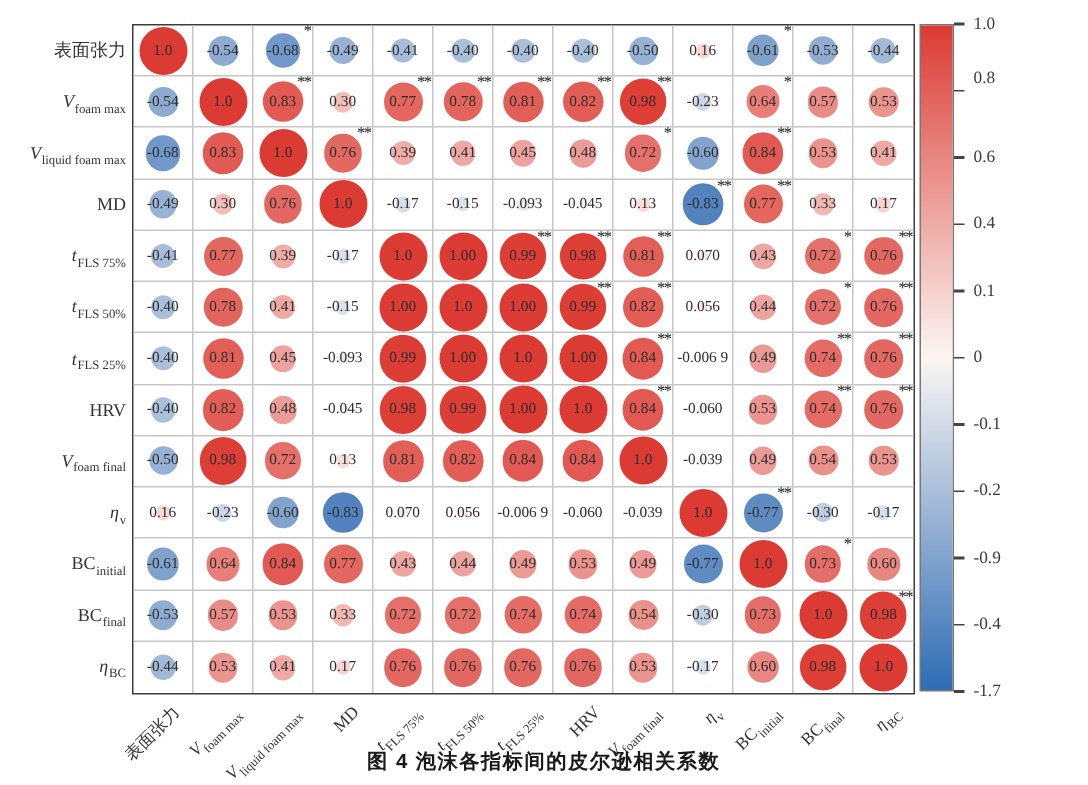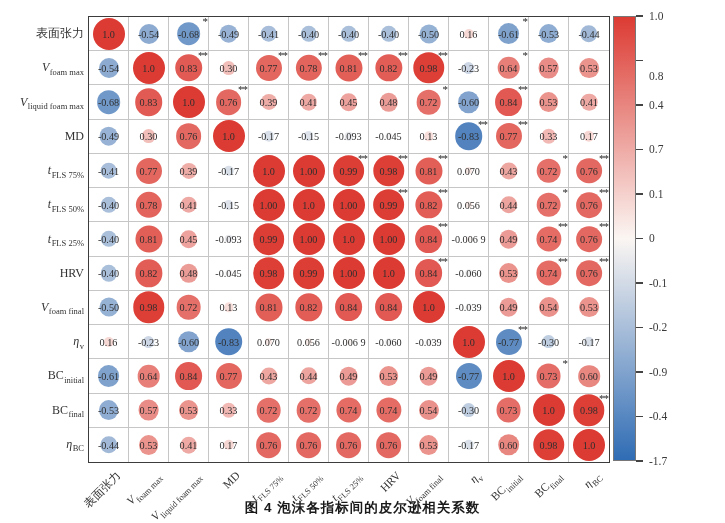--- a/index.html
+++ b/index.html
@@ -805,25 +805,25 @@
       <div class="collabel" style="right: 171px; top: 469px;"><span class="">BC</span><span class="sublbl">final</span></div>
       <div class="collabel" style="right: 131px; top: 469px;"><span class="it">η</span><span class="sublbl">BC</span></div>
     </div>
   <div id="colorbar">
     <div class="cbar-gradient" style="background: linear-gradient(rgb(220, 59, 51) 0%, rgb(251, 246, 243) 50%, rgb(47, 108, 180) 100%);"></div>
   </div>
   <div id="cbarticks">
       <div class="cbar-tick" style="left: 636px; top: 15.25px;"></div>
       <div class="cbar-ticklabel" style="top: 9.5px;">1.0</div>
       <div class="cbar-tick" style="left: 636px; top: 59.75px;"></div>
-      <div class="cbar-ticklabel" style="top: 70px;">0.8</div>
+      <div class="cbar-ticklabel" style="top: 46px;">0.8</div>
       <div class="cbar-tick" style="left: 636px; top: 104.25px;"></div>
-      <div class="cbar-ticklabel" style="top: 98.5px;">0.4</div>
+      <div class="cbar-ticklabel" style="top: 98.5px;">0.6</div>
       <div class="cbar-tick" style="left: 636px; top: 148.75px;"></div>
-      <div class="cbar-ticklabel" style="top: 143px;">0.7</div>
+      <div class="cbar-ticklabel" style="top: 143px;">0.4</div>
       <div class="cbar-tick" style="left: 636px; top: 193.25px;"></div>
       <div class="cbar-ticklabel" style="top: 187.5px;">0.1</div>
       <div class="cbar-tick" style="left: 636px; top: 237.75px;"></div>
       <div class="cbar-ticklabel" style="top: 232px;">0</div>
       <div class="cbar-tick" style="left: 636px; top: 282.25px;"></div>
       <div class="cbar-ticklabel" style="top: 276.5px;">-0.1</div>
       <div class="cbar-tick" style="left: 636px; top: 326.75px;"></div>
       <div class="cbar-ticklabel" style="top: 321px;">-0.2</div>
       <div class="cbar-tick" style="left: 636px; top: 371.25px;"></div>
       <div class="cbar-ticklabel" style="top: 365.5px;">-0.9</div>

